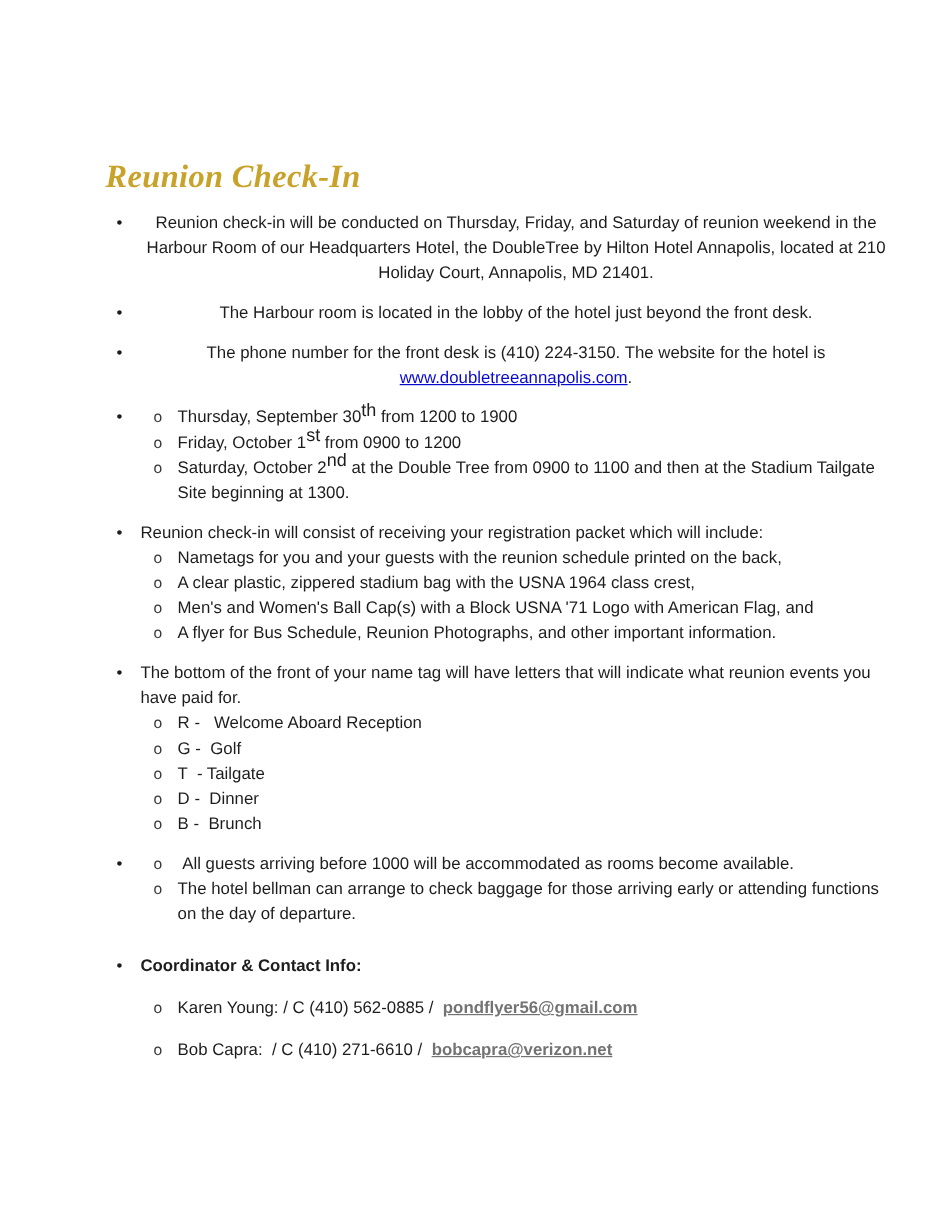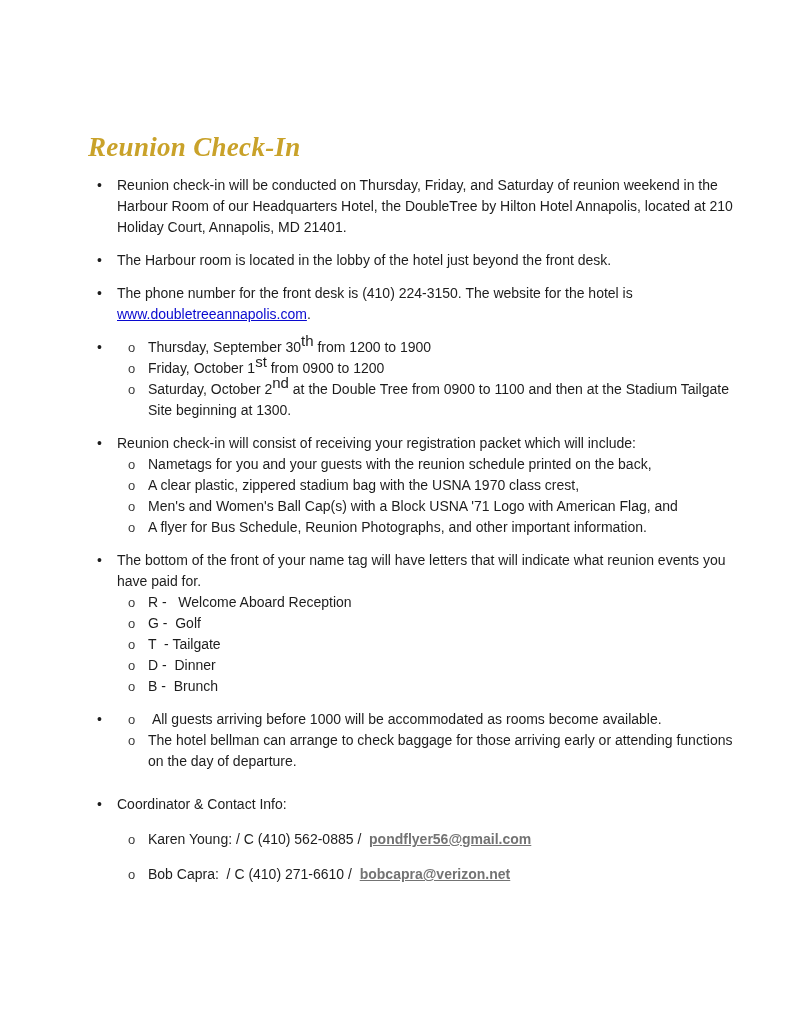--- a/index.html
+++ b/index.html
@@ -34,23 +34,23 @@
   }
   .bullet.coordinator { margin-top: 22px; }
   .bmark {
     flex: 0 0 29px;
     width: 29px;
     padding-left: 9px;
     font-size: 14px;
     color: #1d1d1d;
   }
   .bcol { flex: 1; }
-  .btext { white-space: pre-wrap; }
+  .btext { white-space: pre-wrap; text-align: center; }
   .lead { white-space: pre-wrap; }
-  .bold { font-weight: normal; }
+  .bold { font-weight: bold; }
   .sublist { margin-left: 5px; }
   .subitem {
     display: flex;
     font-size: 14px;
     line-height: 21px;
   }
   .subitem.contact { margin-top: 14px; }
   .smark {
     flex: 0 0 26px;
     width: 26px;
@@ -128,21 +128,21 @@
     <span class="bmark">•</span>
     <div class="bcol">
       <div class="lead">Reunion check-in will consist of receiving your registration packet which will include:</div>
       <div class="sublist">
         <div class="subitem">
           <span class="smark">o</span>
           <div class="stext">Nametags for you and your guests with the reunion schedule printed on the back,</div>
         </div>
         <div class="subitem">
           <span class="smark">o</span>
-          <div class="stext">A clear plastic, zippered stadium bag with the USNA 1970 class crest,</div>
+          <div class="stext">A clear plastic, zippered stadium bag with the USNA 1964 class crest,</div>
         </div>
         <div class="subitem">
           <span class="smark">o</span>
           <div class="stext">Men's and Women's Ball Cap(s) with a Block USNA '71 Logo with American Flag, and</div>
         </div>
         <div class="subitem">
           <span class="smark">o</span>
           <div class="stext">A flyer for Bus Schedule, Reunion Photographs, and other important information.</div>
         </div>
       </div>

